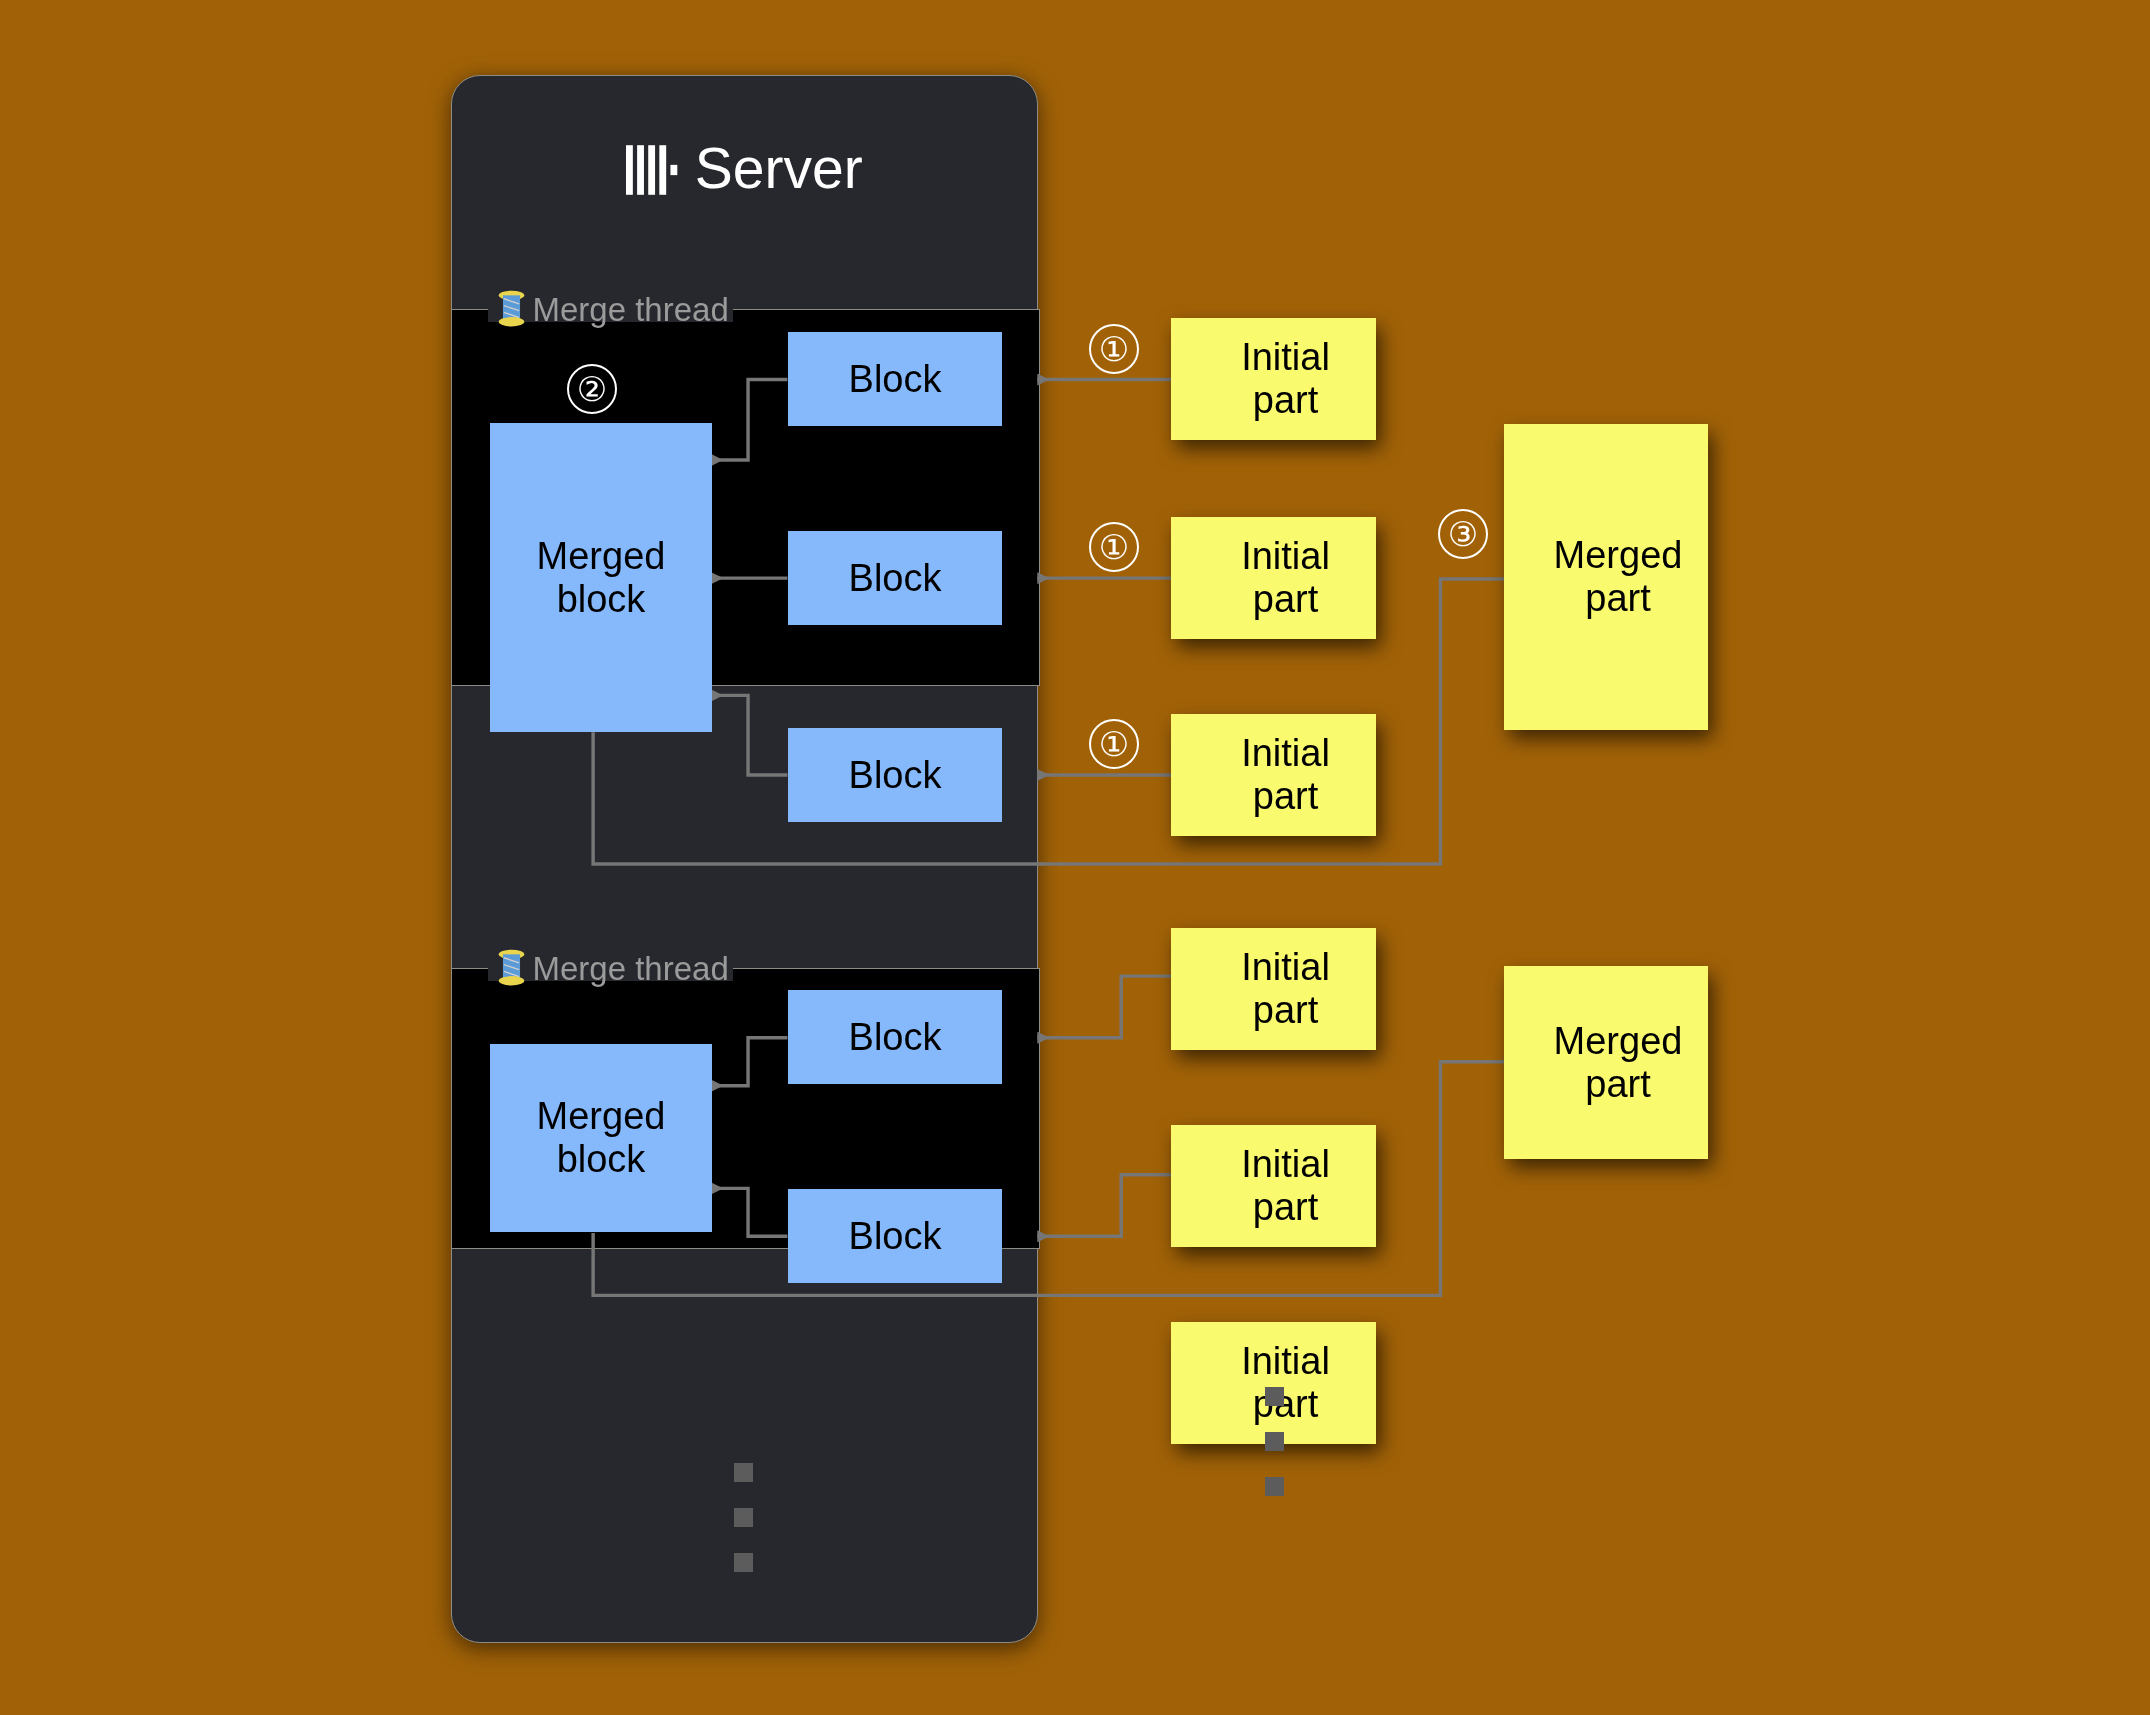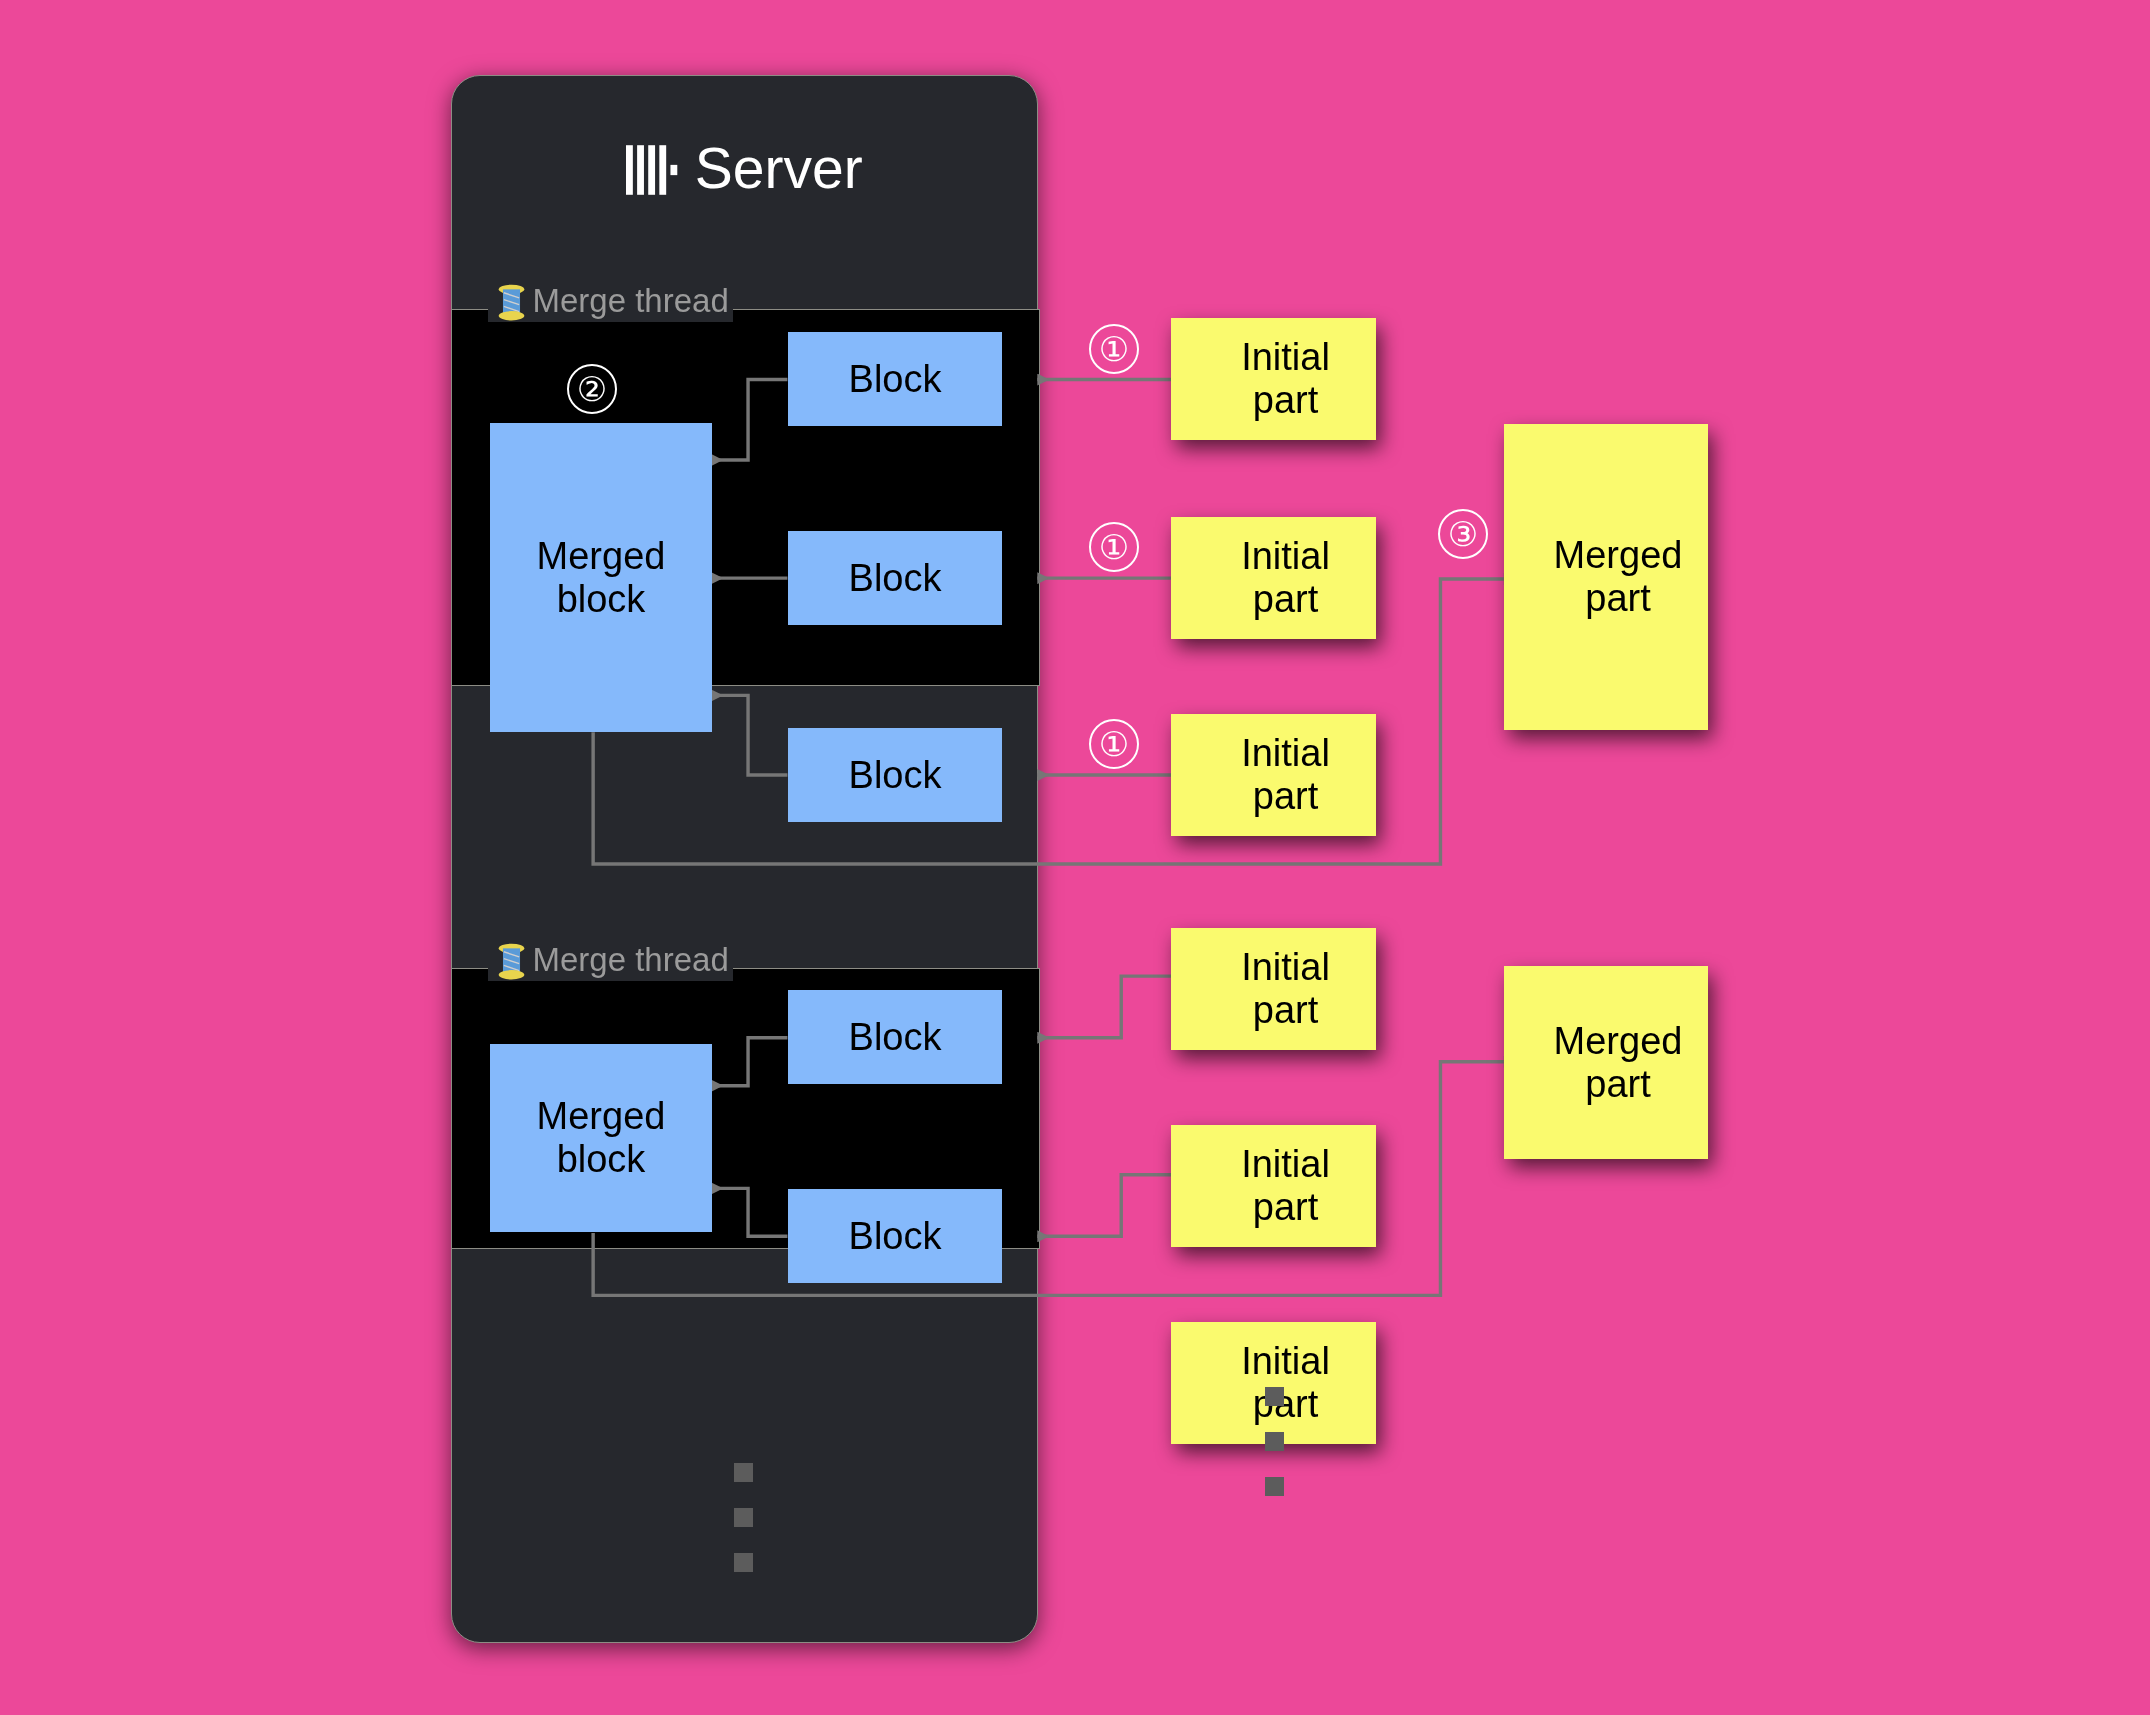--- a/index.html
+++ b/index.html
@@ -10,21 +10,21 @@
   body {
     width: 2150px;
     height: 1716px;
     font-family: "Liberation Sans", sans-serif;
     overflow: hidden;
   }
   #stage {
     position: relative;
     width: 2150px;
     height: 1716px;
-    background: #ec4899;
+    background: #a16207;
   }
 
   
   .server-card {
     position: absolute;
     left: 451px;
     top: 75px;
     width: 587px;
     height: 1568px;
     background: #26282d;
@@ -62,21 +62,21 @@
     background: #000000;
     border: 1.7px solid #8d8d85;
     box-sizing: border-box;
   }
   .thread-legend {
     position: absolute;
     top: -26px;
     left: 36px;
     height: 50px;
     display: flex;
-    align-items: flex-start;
+    align-items: center;
     gap: 6.8px;
     padding: 0 8.6px;
     background: transparent;
     color: #9b9b9b;
     font-size: 33px;
     line-height: 1;
     white-space: nowrap;
   }
   .legend-bg {
     position: absolute;

